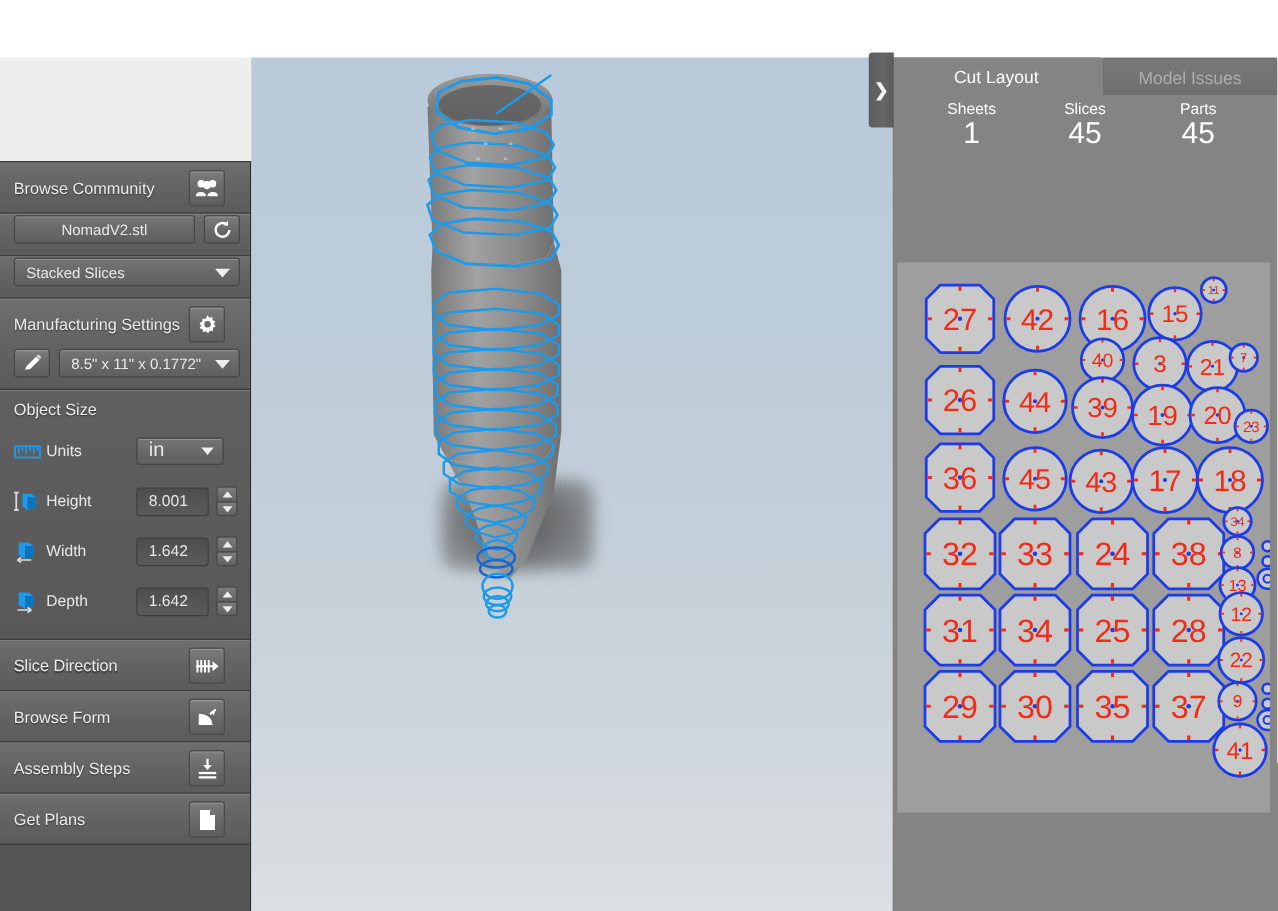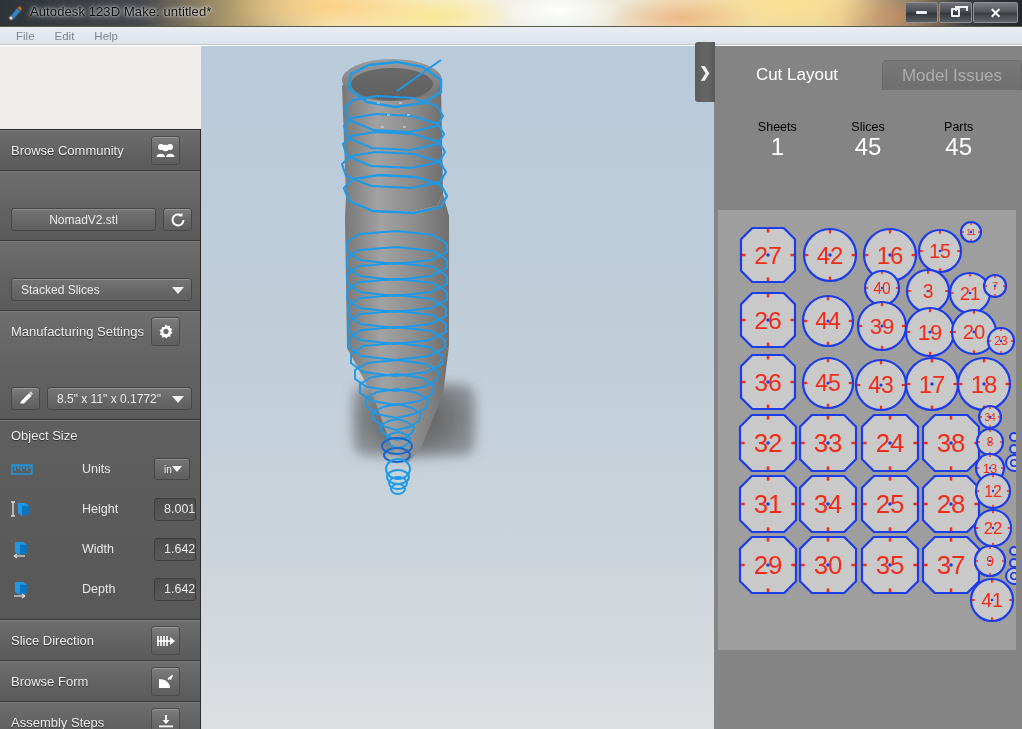--- a/index.html
+++ b/index.html
@@ -93,21 +93,21 @@
   .sec-title { flex: 1; font-size: 13px; color: #ececec; text-shadow: 0 1px 1px rgba(0,0,0,.5); }
   .iconbtn {
     width: 29px; height: 29px; flex: none;
     background: linear-gradient(to bottom, #7d7d7d 0%, #6a6a6a 50%, #5e5e5e 100%);
     border: 1px solid #4a4a4a; border-radius: 3px;
     box-shadow: inset 0 1px 0 rgba(255,255,255,.22);
     display: flex; align-items: center; justify-content: center;
     cursor: pointer;
   }
   .iconbtn svg { display: block; }
-  .sec-row { display: flex; align-items: center; padding: 0 8px 9px 11px; gap: 7px; margin-top: 36px; }
+  .sec-row { display: flex; align-items: center; padding: 0 8px 9px 11px; gap: 7px; }
   .field {
     flex: 1; height: 23px;
     background: linear-gradient(to bottom, #757575 0%, #696969 50%, #5f5f5f 100%);
     border: 1px solid #474747; border-radius: 3px;
     box-shadow: inset 0 1px 0 rgba(255,255,255,.18);
     display: flex; align-items: center; justify-content: center;
     font-size: 12px; color: #e9e9e9; cursor: pointer;
   }
   .dropdown {
     flex: 1; height: 23px; position: relative;
@@ -132,35 +132,35 @@
 
   
   .objsec {
     background: linear-gradient(to bottom, #5f5f5f 0%, #585858 100%);
     border-bottom: 1px solid #3b3b3b; border-top: 1px solid #7a7a7a;
     padding: 7px 0 10px 0;
   }
   .objtitle { font-size: 13px; color: #ececec; padding: 0 0 6px 11px; text-shadow: 0 1px 1px rgba(0,0,0,.5); }
   .objrow { display: flex; align-items: center; height: 40px; padding: 0 10px 0 11px; }
   .objicon { width: 26px; flex: none; display: flex; align-items: center; }
-  .objlabel { width: 72px; flex: none; font-size: 12.5px; color: #e7e7e7; margin-left: 45px; }
+  .objlabel { width: 72px; flex: none; font-size: 12.5px; color: #e7e7e7; }
   .numinput {
     width: 62px; height: 23px;
     background: linear-gradient(to bottom, #4e4e4e 0%, #5a5a5a 100%);
     border: 1px solid #3e3e3e; border-radius: 3px;
     color: #e7e7e7; font-size: 12.5px;
     display: flex; align-items: center; padding-left: 9px;
   }
   .unitdrop {
     width: 70px; height: 22px; position: relative;
     background: linear-gradient(to bottom, #757575 0%, #696969 50%, #5f5f5f 100%);
     border: 1px solid #474747; border-radius: 3px;
     box-shadow: inset 0 1px 0 rgba(255,255,255,.18);
     display: flex; align-items: center; padding-left: 9px;
-    font-size: 10px; color: #e9e9e9; cursor: pointer;
+    font-size: 16px; color: #e9e9e9; cursor: pointer;
   }
   .unitdrop .caret { border-left-width: 5px; border-right-width: 5px; border-top-width: 6px; }
   .spin { margin-left: 6px; width: 17px; }
   .spinb {
     width: 17px; height: 12px;
     background: linear-gradient(to bottom, #7d7d7d, #616161);
     border: 1px solid #484848; display: flex; align-items: center; justify-content: center;
     cursor: pointer;
   }
   .spinb.up { border-radius: 3px 3px 0 0; border-bottom: none; }
@@ -177,38 +177,38 @@
 
   
   .rightpanel {
     position: absolute; left: 714px; top: 46px; width: 308px; height: 683px;
     background: #848484;
   }
   .tabstrip { position: absolute; left: 0; top: 0; width: 308px; height: 30px; }
   .tab {
     position: absolute; top: 0; height: 30px;
     display: flex; align-items: center; justify-content: center;
-    font-size: 17px; cursor: pointer; margin-top: 14px;
+    font-size: 14px; cursor: pointer;
   }
   .tab.active {
     left: 0; width: 166px; color: #ffffff;
     background: #848484;
   }
   .tab.inactive {
     left: 168px; width: 140px; color: #adadad;
     background: linear-gradient(to bottom, #787878 0%, #6f6f6f 100%);
     border: 1px solid #6a6a6a; border-bottom: none;
     border-radius: 5px 5px 0 0;
   }
   .stats {
     position: absolute; left: 0; top: 34px; width: 308px;
     display: flex; justify-content: space-around; padding: 0 18px;
   }
   .stat { text-align: center; width: 86px; }
-  .stat-label { font-size: 12.5px; color: #000000; margin-top: 40px; }
+  .stat-label { font-size: 12.5px; color: #ffffff; }
   .stat-value { font-size: 24px; color: #ffffff; line-height: 26px; font-weight: 300; }
   .sheet {
     position: absolute; left: 4px; top: 164px; width: 298px; height: 440px;
     background: #9e9e9e;
   }
 
   
   .collapse {
     position: absolute; left: 695px; top: 42px; width: 20px; height: 60px;
     background: linear-gradient(to right, #5d5d5d 0%, #666 60%, #5a5a5a 100%);
@@ -218,45 +218,21 @@
     z-index: 5;
   }
   .parts-svg { position: absolute; left: 0; top: 0; }
   .model-svg { position: absolute; left: 0; top: 0; }
 </style>
 </head>
 <body>
 
 <div id="app">
 
-  <div class="titlebar">
-    <svg class="title-ico" viewBox="0 0 17 17">
-      <path d="M2 13 L10 3 L14 6 L6 15 Z" fill="#3a82c4" stroke="#1c4f80" stroke-width="1"></path>
-      <path d="M10 3 L13 1 L15 4 L14 6 Z" fill="#c87b2a" stroke="#7d4612" stroke-width="1"></path>
-      <circle cx="4" cy="13" r="2" fill="#d8d8d8" stroke="#555" stroke-width=".8"></circle>
-    </svg>
-    <div class="title-text">Autodesk 123D Make: untitled*</div>
-    <div class="wbtns">
-      <div class="wbtn">
-          <span class="bar"></span>
-        </div>
-      <div class="wbtn">
-          <span class="sq"></span>
-        </div>
-      <div class="wbtn close">
-          <span class="xg">✕</span>
-        </div>
-    </div>
-  </div>
-
-  <div class="menubar">
-    <div class="menuitem">File</div>
-    <div class="menuitem">Edit</div>
-    <div class="menuitem">Help</div>
-  </div>
+
 
   <div class="leftbg"></div>
 
   <div class="sidebar">
 
     <div class="sec">
       <div class="sec-head">
         <div class="sec-title">Browse Community</div>
         <div class="iconbtn">
           <svg width="19" height="15" viewBox="0 0 19 15">

